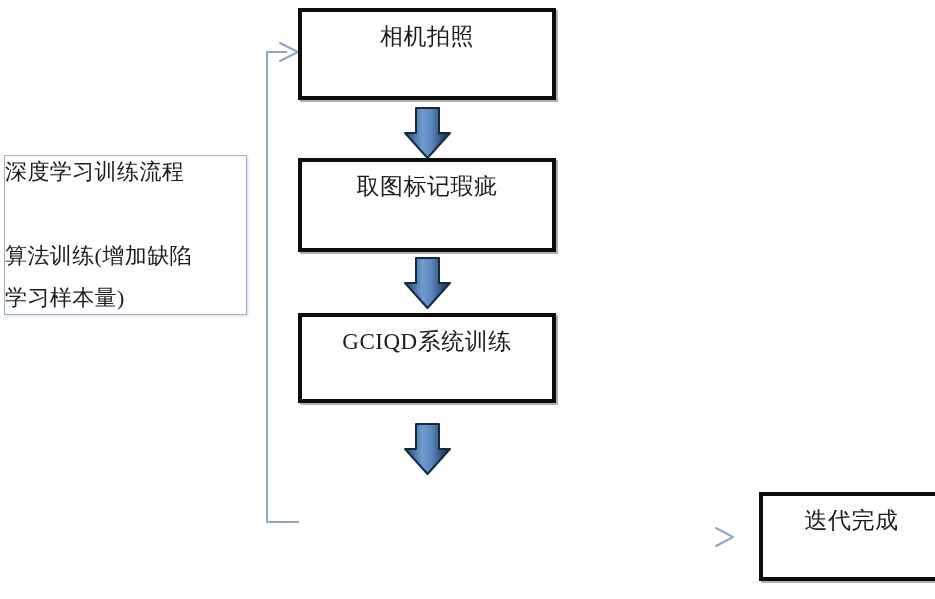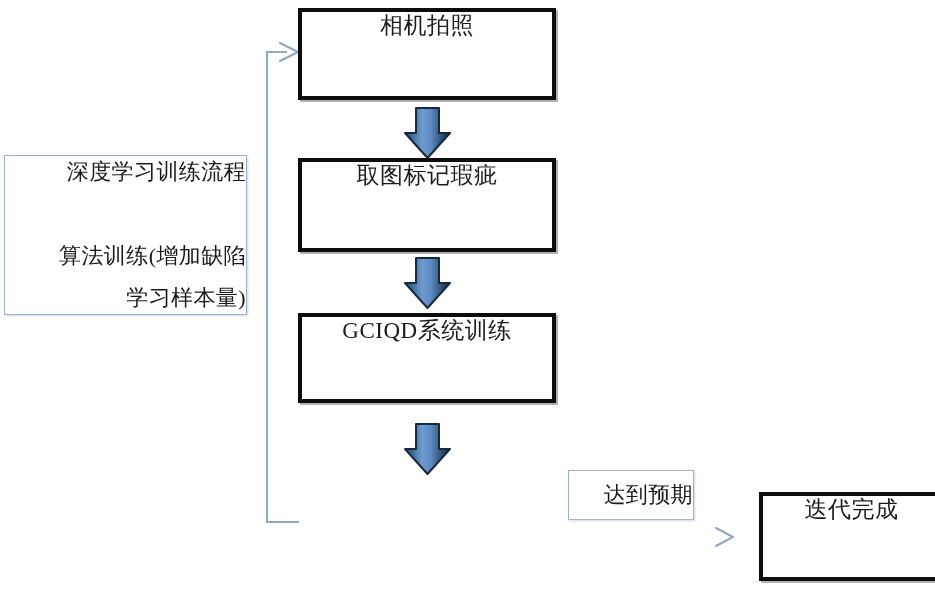--- a/index.html
+++ b/index.html
@@ -28,39 +28,40 @@
     align-items: flex-start;
     box-shadow: 2px 2px 0 rgba(0,0,0,0.30);
   }
   .node .label {
     display: block;
     width: 100%;
     text-align: center;
     color: #1a1a1a;
     font-size: 23px;
     line-height: 1.22;
+    padding-top: 11px;
     letter-spacing: 0.5px;
     white-space: pre-line;
   }
 
   
   .note {
     position: absolute;
     box-sizing: border-box;
     background: #ffffff;
     border: 1.5px solid #9bb2d0;
     display: flex;
     align-items: center;
     justify-content: center;
     box-shadow: 1px 1px 2px rgba(120,140,170,0.35);
   }
   .note .label {
     display: block;
     width: 100%;
-    text-align: right;
+    text-align: left;
     color: #1a1a1a;
     font-size: 22px;
     line-height: 1.6;
     white-space: pre-line;
     letter-spacing: 0.4px;
   }
   .note.info .label {
     line-height: 1.9;
   }
 
@@ -132,21 +133,18 @@
 
   <div class="node" style="left:298px; top:158px; width:258px; height:94px;">
     <span class="label">取图标记瑕疵</span>
   </div>
 
   <div class="node" style="left:298px; top:313px; width:258px; height:90px;">
     <span class="label">GCIQD系统训练</span>
   </div>
 
 
-  <div class="note" style="left:568px; top:470px; width:126px; height:50px;">
-    <span class="label">达到预期</span>
-  </div>
 
   <div class="node" style="left:740px; top:492px; width:185px; height:89px;margin-left:19px;">
     <span class="label">迭代完成</span>
   </div>
 
 </div>
 
 </body></html>

